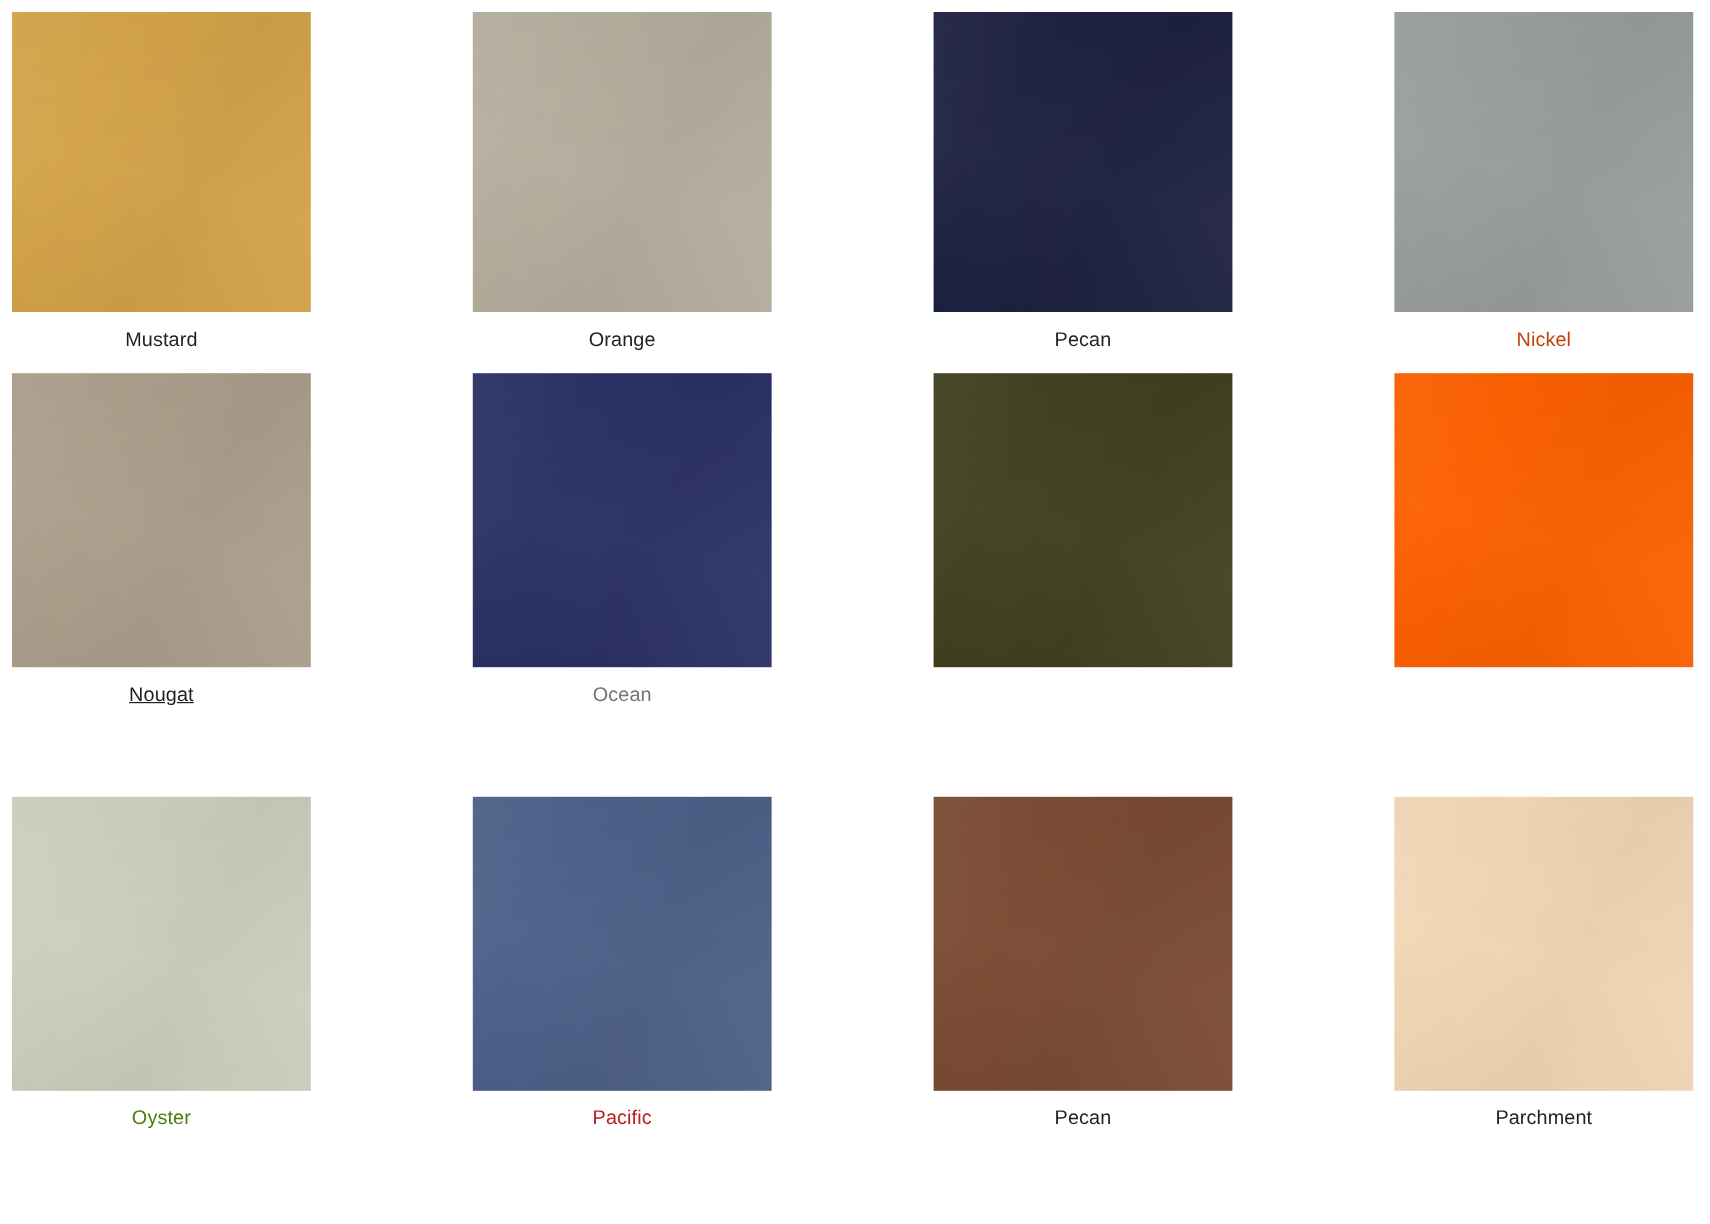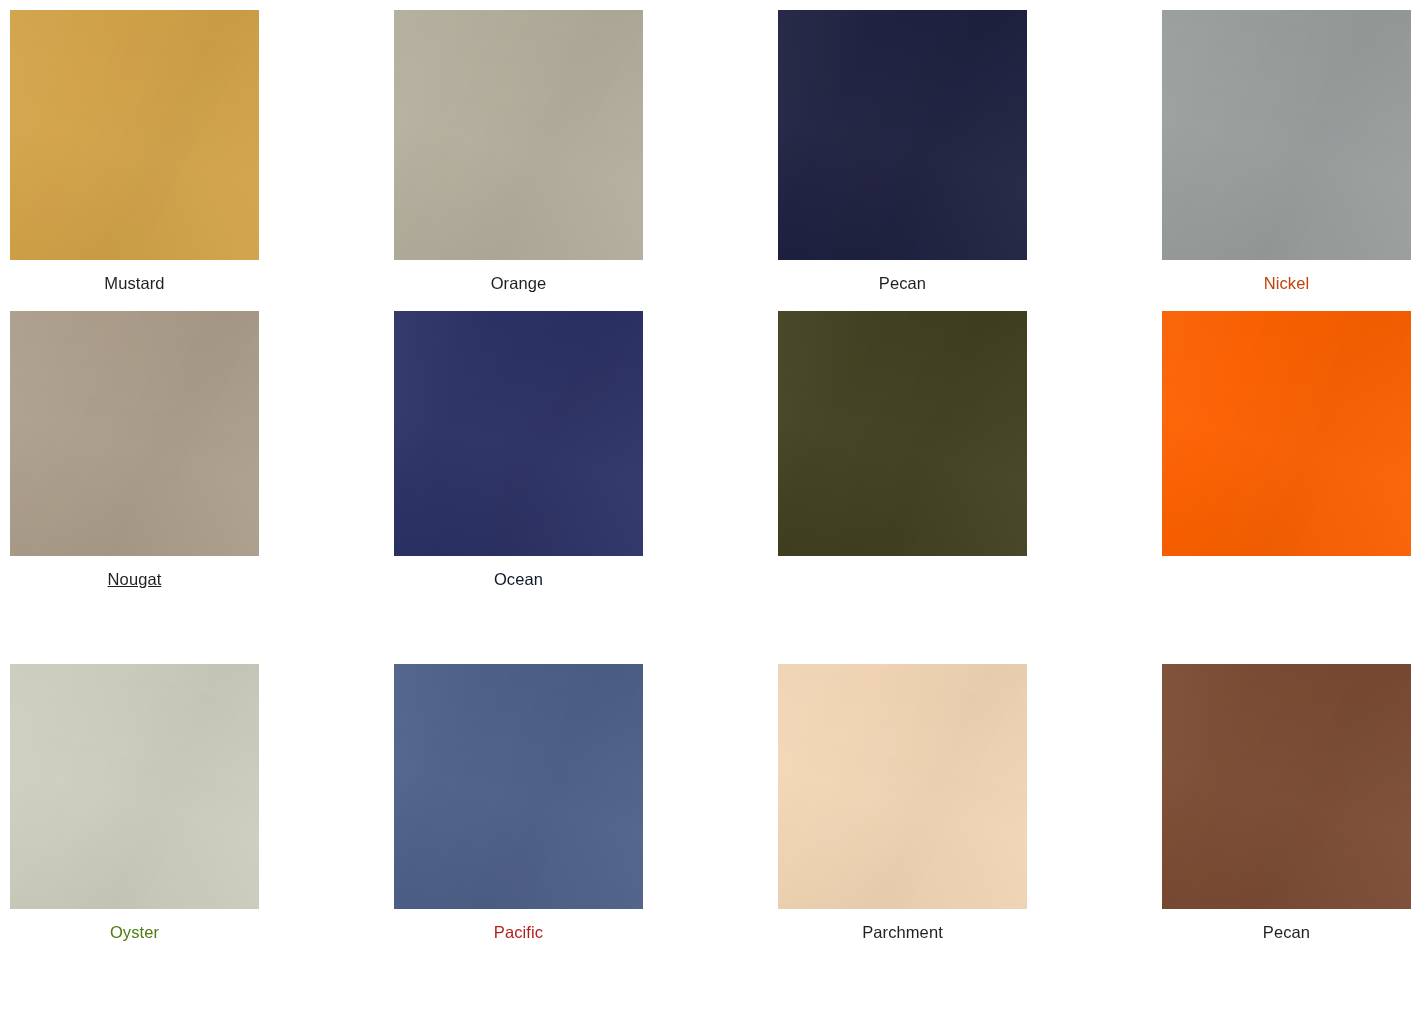--- a/index.html
+++ b/index.html
@@ -96,21 +96,21 @@
     <div class="swatch-label" style="color: #c2410c;">Nickel</div>
   </div>
 
   <div class="swatch-cell row-1">
     <div class="swatch-chip" style="background-color: rgb(172, 158, 139);"></div>
     <div class="swatch-label" style="color: rgb(35, 31, 32); text-decoration: underline;">Nougat</div>
   </div>
 
   <div class="swatch-cell row-1">
     <div class="swatch-chip" style="background-color: rgb(43, 49, 101);"></div>
-    <div class="swatch-label" style="color: #0f172a;">Ocean</div>
+    <div class="swatch-label" style="color: #737373;">Ocean</div>
   </div>
 
   <div class="swatch-cell row-1">
     <div class="swatch-chip" style="background-color: rgb(65, 64, 33);"></div>
   </div>
 
   <div class="swatch-cell row-1">
     <div class="swatch-chip" style="background-color: rgb(252, 96, 0);"></div>
   </div>
 
@@ -118,22 +118,22 @@
     <div class="swatch-chip" style="background-color: rgb(205, 206, 190);"></div>
     <div class="swatch-label" style="color: #4d7c0f;">Oyster</div>
   </div>
 
   <div class="swatch-cell row-2">
     <div class="swatch-chip" style="background-color: rgb(78, 96, 137);"></div>
     <div class="swatch-label" style="color: #b91c1c;">Pacific</div>
   </div>
 
   <div class="swatch-cell row-2">
-    <div class="swatch-chip" style="background-color: rgb(242, 214, 181);"></div>
-    <div class="swatch-label" style="color: rgb(35, 31, 32);">Parchment</div>
+    <div class="swatch-chip" style="background-color: rgb(123, 75, 51);"></div>
+    <div class="swatch-label" style="color: rgb(35, 31, 32);">Pecan</div>
   </div>
 
   <div class="swatch-cell row-2">
-    <div class="swatch-chip" style="background-color: rgb(123, 75, 51);"></div>
-    <div class="swatch-label" style="color: rgb(35, 31, 32);">Pecan</div>
+    <div class="swatch-chip" style="background-color: rgb(242, 214, 181);"></div>
+    <div class="swatch-label" style="color: rgb(35, 31, 32);">Parchment</div>
   </div>
 
 </div>
 
 </body></html>

